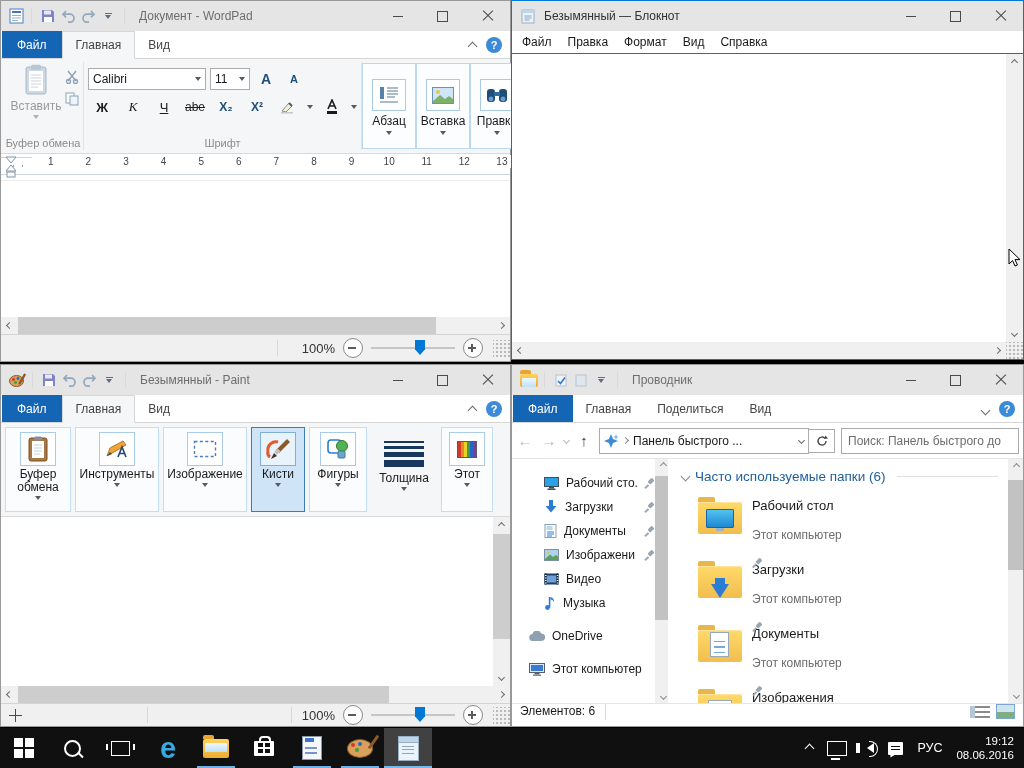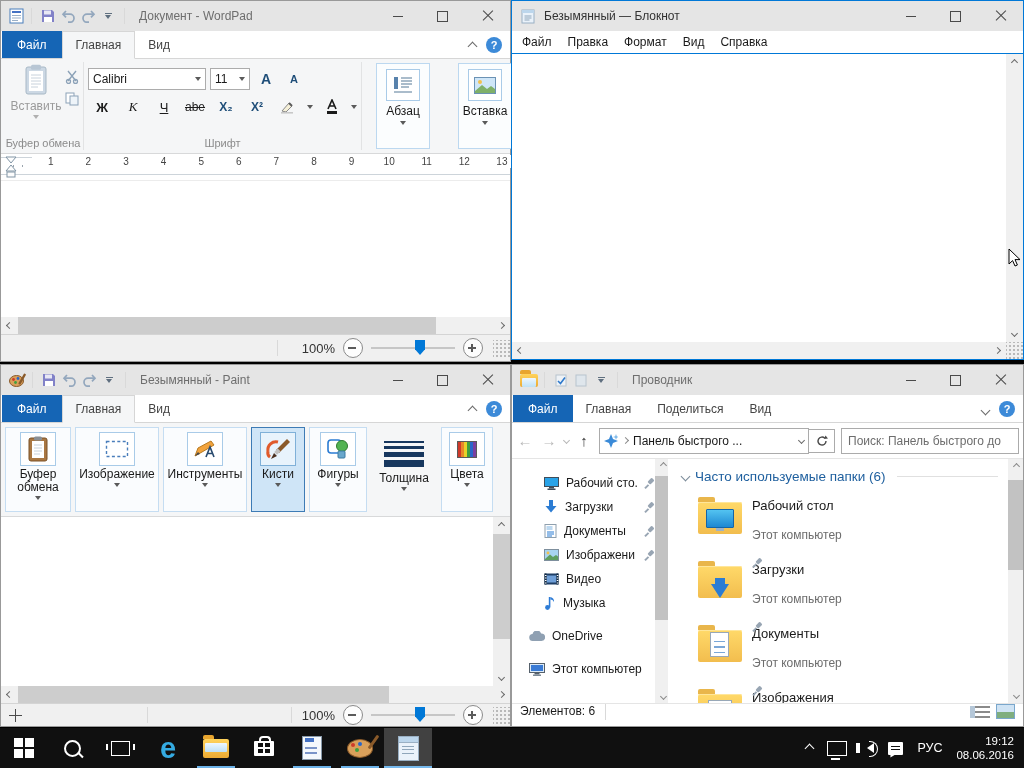--- a/index.html
+++ b/index.html
@@ -58,22 +58,22 @@
   .fontgrp{display:flex;flex-direction:column;gap:7px;padding-top:4px;}
   .fontrow{display:flex;align-items:center;gap:4px;}
   .combo{display:flex;align-items:center;border:1px solid #acacac;background:#fff;height:20px;padding:0 4px;gap:6px;}
   .combo .val{flex:1;}
   .fmtbtn{min-width:20px;height:20px;display:flex;align-items:center;justify-content:center;font-size:13px;color:#1c1c1c;padding:0 2px;}
   .bold{font-weight:bold;} .ital{font-style:italic;font-family:"Liberation Serif",serif;}
   .undl{text-decoration:underline;} .strk{text-decoration:line-through;font-size:12px;}
   .subsup{font-size:12px;color:#1f4e79;font-weight:bold;}
   .growA{font-weight:bold;color:#1f4e79;font-size:14px;position:relative;}
   .growA .tick{position:absolute;top:-2px;right:-5px;width:0;height:0;}
-  .bigbtn{display:flex;flex-direction:column;align-items:center;justify-content:flex-start;gap:3px;
-     border:1px solid #bcd8f0;background:#fbfdfe;margin:1px 14px;padding:5px 6px 3px 6px;min-width:40px;}
+  .bigbtn{display:flex;flex-direction:column;align-items:center;justify-content:center;gap:3px;
+     border:1px solid #bcd8f0;background:#fbfdfe;margin:1px 0;padding:5px 6px 3px 6px;min-width:40px;}
   .iconbox{width:32px;height:30px;border:1px solid #a9cbe8;background:#fff;display:flex;align-items:center;justify-content:center;}
   .bigbtn .lbl{color:#1a1a1a;}
   
   .ptool{display:flex;flex-direction:column;align-items:center;gap:2px;border:1px solid #c5ddf2;background:#fafcfe;margin:1px 2px;padding:4px 5px 2px 5px;}
   .ptool.sel{border-color:#3d7bb5;background:#cfe5f7;}
   .ptool .lbl{text-align:center;line-height:13px;color:#1a1a1a;}
   .ptool .iconbox{width:34px;height:32px;}
   .ptool.sel .iconbox{border-color:#7fb0d8;background:#e8f3fc;}
 
   
@@ -566,36 +566,36 @@
               <rect x="7" y="0.5" width="8" height="4" rx="1.5" fill="#8a8f94"></rect>
               <rect x="5" y="5" width="12" height="17" fill="#fff"></rect>
               <path d="M7 9h8M7 12h8M7 15h8M7 18h6" stroke="#c8d2dc" stroke-width="1"></path>
             </svg>
         </div>
         <span class="lbl">Буфер обмена</span>
         <i class="car"></i>
       </div>
       <div class="ptool" style="width:72px">
         <div class="iconbox">
-          <svg width="24" height="18">
-              <rect x="1.5" y="1.5" width="21" height="15" fill="none" stroke="#4a7ebb" stroke-width="1.4" stroke-dasharray="3 2.4"></rect>
-            </svg>
-        </div>
-        <span class="lbl">Изображение</span>
-        <i class="car"></i>
-      </div>
-      <div class="ptool" style="width:72px">
-        <div class="iconbox">
           <svg width="24" height="20">
               <polygon points="2,17 5,9 18,2 21,6 9,13" fill="#f2a33c" stroke="#b87a20"></polygon>
               <polygon points="2,17 5,13 7,15" fill="#4a4a4a"></polygon>
               <path d="M13 18 L17 8 L21 18 M15 14.5 H19.5" fill="none" stroke="#27496d" stroke-width="1.6"></path>
             </svg>
         </div>
         <span class="lbl">Инструменты</span>
+        <i class="car"></i>
+      </div>
+      <div class="ptool" style="width:72px">
+        <div class="iconbox">
+          <svg width="24" height="18">
+              <rect x="1.5" y="1.5" width="21" height="15" fill="none" stroke="#4a7ebb" stroke-width="1.4" stroke-dasharray="3 2.4"></rect>
+            </svg>
+        </div>
+        <span class="lbl">Изображение</span>
         <i class="car"></i>
       </div>
       <div class="ptool sel" style="width:42px">
         <div class="iconbox">
           <svg width="26" height="24">
               <path d="M3 14 a8 8 0 0 1 10 -9" fill="none" stroke="#e05a2b" stroke-width="3"></path>
               <path d="M3 14 q-1 4 2 6" fill="none" stroke="#e05a2b" stroke-width="3"></path>
               <polygon points="22,2 25,5 14,16 11,13" fill="#8a5a2a"></polygon>
               <rect x="10" y="13" width="5" height="4" fill="#c0c0c0" transform="rotate(-45 12 15)"></rect>
               <polygon points="9,16 12,19 6,22" fill="#4a3020"></polygon>
@@ -622,21 +622,21 @@
           <div style="width:40px;height:5px;background:#17375e"></div>
           <div style="width:40px;height:7px;background:#17375e"></div>
         </div>
         <span class="lbl">Толщина</span>
         <i class="car"></i>
       </div>
       <div class="ptool" style="width:40px">
         <div class="iconbox">
           <div style="width:18px;height:15px;border:1.5px solid #5a5a5a;background:linear-gradient(90deg,#d03a2a 0 17%,#e8872a 17% 33%,#e8d22a 33% 50%,#3f9f3f 50% 67%,#2a66c8 67% 83%,#7a3fa0 83% 100%)"></div>
         </div>
-        <span class="lbl">Цвета</span>
+        <span class="lbl">Этот</span>
         <i class="car"></i>
       </div>
     </div>
     <div style="flex:1;display:flex;min-height:0">
       <div style="flex:1;background:#fff"></div>
       <div class="vscroll">
         <div class="sarrow">
             <i class="chev sm up"></i>
           </div>
         <div class="vtrack">

